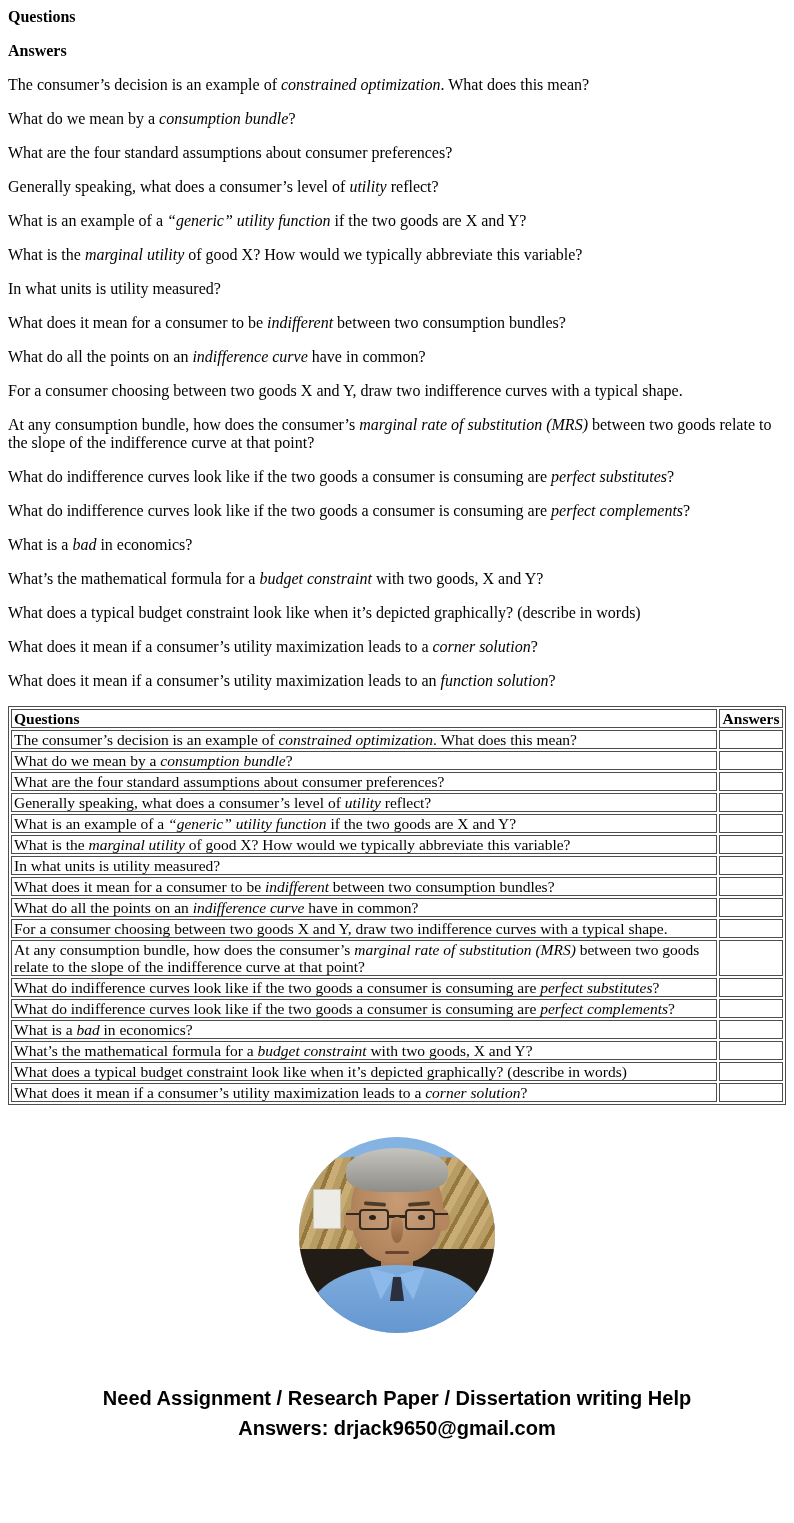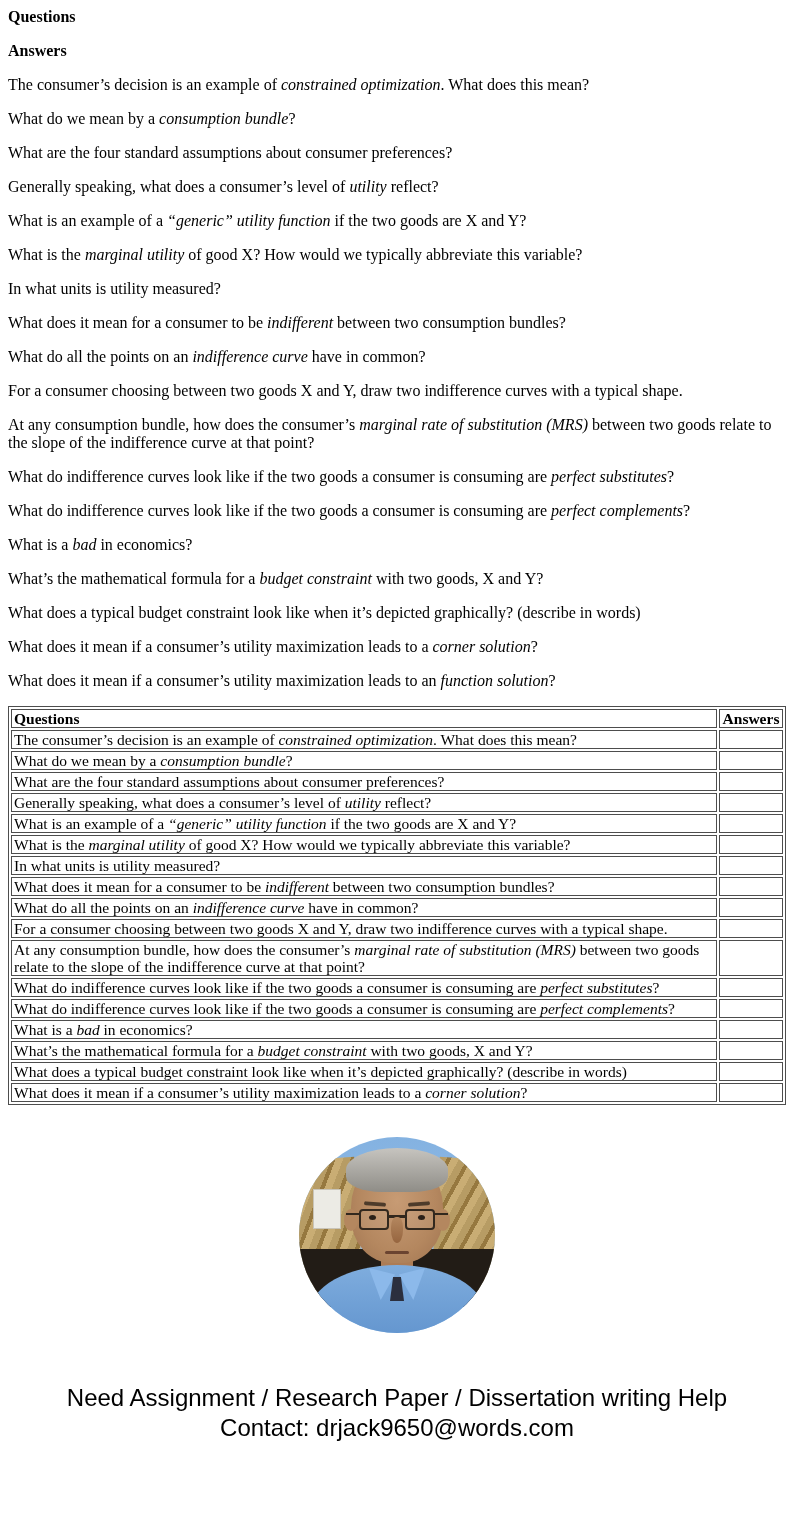--- a/index.html
+++ b/index.html
@@ -98,22 +98,22 @@
   .collar { top: 131px; width: 26px; height: 32px; background: #8cb9ea; }
   .collar.k-left  { left: 70px;  clip-path: polygon(0 0, 100% 20%, 45% 100%); }
   .collar.k-right { right: 70px; clip-path: polygon(100% 0, 0 20%, 55% 100%); }
   .tie { left: 91px; top: 140px; width: 14px; height: 24px; background: #2b2f3e; clip-path: polygon(22% 0, 78% 0, 100% 100%, 0 100%); }
 
   
   .footer {
     margin-top: 50px;
     text-align: center;
     font-family: "Liberation Sans", sans-serif;
-    font-weight: normal;
-    font-size: 24px;
+    font-weight: bold;
+    font-size: 20px;
     line-height: 30px;
     color: #000000;
   }
 </style>
 </head>
 <body>
 
 <div>
 
   <section>
@@ -244,16 +244,16 @@
       <div class="mouth"></div>
       <div class="shirt"></div>
       <div class="collar k-left"></div>
       <div class="collar k-right"></div>
       <div class="tie"></div>
     </div>
   </div>
 
   <div class="footer">
     <div>Need Assignment / Research Paper / Dissertation writing Help</div>
-    <div>Contact: drjack9650@words.com</div>
+    <div>Answers: drjack9650@gmail.com</div>
   </div>
 
 </div>
 
 </body></html>

